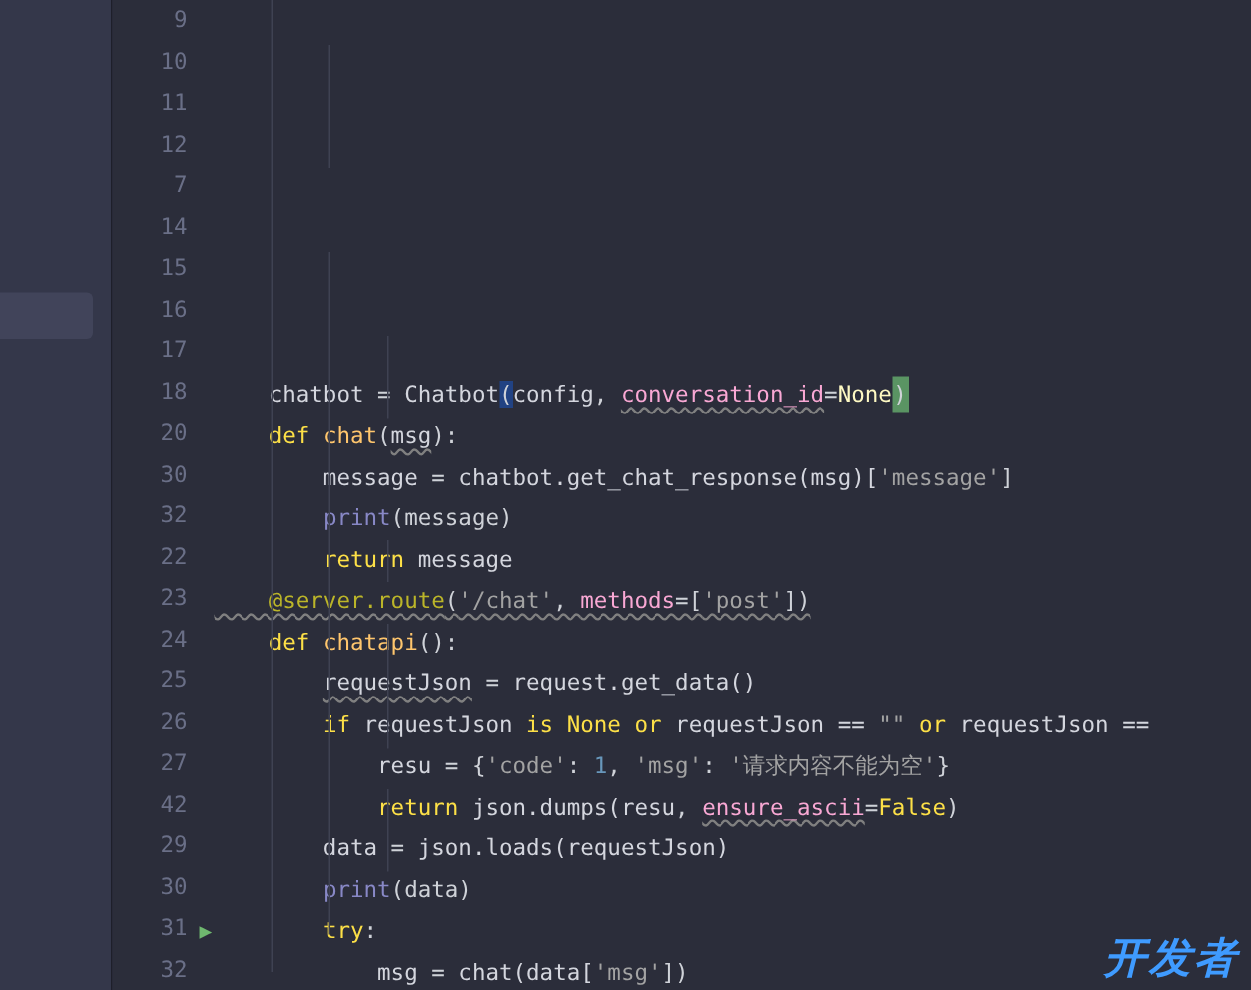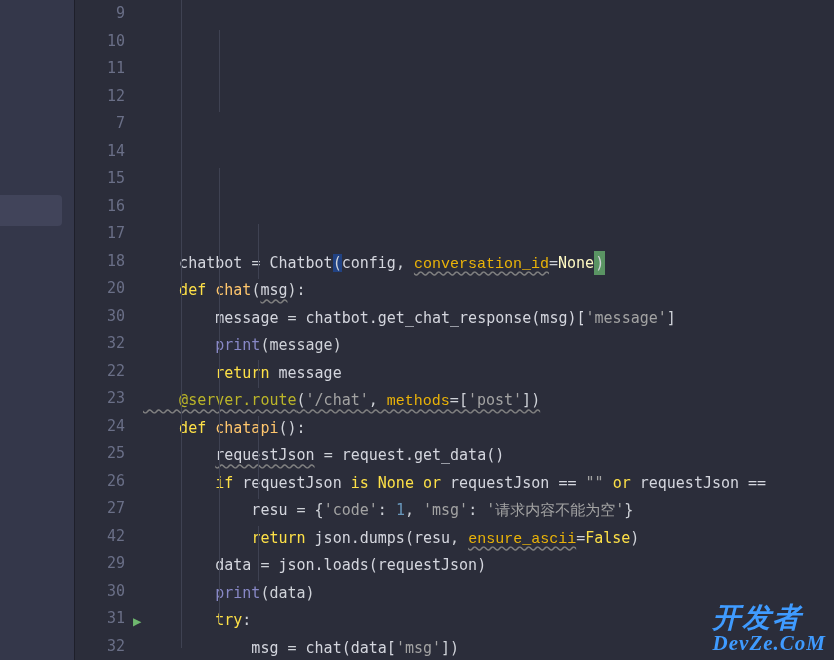--- a/index.html
+++ b/index.html
@@ -66,21 +66,21 @@
     }
     .code-line { height: 27.5px; }
     
     .kw { color: #fde047; }
     .fn { color: #ffc66d; }
     .var { color: #d4d6de; }
     .str { color: #a3a3a3; }
     .num { color: #6897bb; }
     .pun { color: #cfd2d8; }
     .dec { color: #bbb529; }
-    .param { color: #eab308; text-decoration: underline wavy #808080; text-underline-offset: 3px; font-family: Liberation Mono, monospace; }
+    .param { color: #f9a8d4; text-decoration: underline wavy #808080; text-underline-offset: 3px; }
     .underl { text-decoration: underline wavy #808080; text-underline-offset: 3px; }
     .builtin { color: #8888c6; }
     .self-kw { color: #fef9c3; }
     .hlbg { background: #214283; }
     .cursor-box { display:inline-block; background:#5a9463; padding: 0 1px; line-height:1.6;}
     .watermark {
       position: absolute;
       right: 8px;
       bottom: 6px;
       color: #3f9bff;
@@ -137,14 +137,13 @@
       <div class="indent-guide" style="left:115px;top:224px;height:55px;"></div>
       <div class="indent-guide" style="left:115px;top:360px;height:28px;"></div>
       <div class="indent-guide" style="left:115px;top:416px;height:83px;"></div>
       <div class="indent-guide" style="left:115px;top:526px;height:55px;"></div>
     <div class="code-line"><span class="var">    chatbot </span><span class="pun">= </span><span class="var">Chatbot</span><span class="pun hlbg">(</span><span class="var">config</span><span class="pun">, </span><span class="param">conversation_id</span><span class="pun">=</span><span class="self-kw">None</span><span class="pun cursor-box">)</span></div><div class="code-line"><span class="kw">    def </span><span class="fn">chat</span><span class="pun">(</span><span class="var underl">msg</span><span class="pun">):</span></div><div class="code-line"><span class="var">        message </span><span class="pun">= </span><span class="var">chatbot.get_chat_response(msg)[</span><span class="str">'message'</span><span class="pun">]</span></div><div class="code-line"><span class="var">        </span><span class="builtin">print</span><span class="pun">(message)</span></div><div class="code-line"><span class="var">        </span><span class="kw">return </span><span class="var">message</span></div><div class="code-line"><span class="dec underl">    @server.route</span><span class="pun underl">(</span><span class="str underl">'/chat'</span><span class="pun underl">, </span><span class="param">methods</span><span class="pun underl">=[</span><span class="str underl">'post'</span><span class="pun underl">])</span></div><div class="code-line"><span class="kw">    def </span><span class="fn">chatapi</span><span class="pun">():</span></div><div class="code-line"><span class="var">        </span><span class="var underl">requestJson</span><span class="var"> </span><span class="pun">= </span><span class="var">request.get_data()</span></div><div class="code-line"><span class="var">        </span><span class="kw">if </span><span class="var">requestJson </span><span class="kw">is None or </span><span class="var">requestJson == </span><span class="str">""</span><span class="var"> </span><span class="kw">or </span><span class="var">requestJson ==</span></div><div class="code-line"><span class="var">            resu </span><span class="pun">= {</span><span class="str">'code'</span><span class="pun">: </span><span class="num">1</span><span class="pun">, </span><span class="str">'msg'</span><span class="pun">: </span><span class="str">'请求内容不能为空'</span><span class="pun">}</span></div><div class="code-line"><span class="var">            </span><span class="kw">return </span><span class="var">json.dumps(resu</span><span class="pun">, </span><span class="param">ensure_ascii</span><span class="pun">=</span><span class="kw">False</span><span class="pun">)</span></div><div class="code-line"><span class="var">        data </span><span class="pun">= </span><span class="var">json.loads(requestJson)</span></div><div class="code-line"><span class="var">        </span><span class="builtin">print</span><span class="pun">(data)</span></div><div class="code-line"><span class="var">        </span><span class="kw">try</span><span class="pun">:</span></div><div class="code-line"><span class="var">            msg </span><span class="pun">= </span><span class="var">chat(data[</span><span class="str">'msg'</span><span class="pun">])</span></div></div>
   </div>
 </div>
 
 <div class="watermark">
   <div class="cn">开发者</div>
-  <div class="en">DevZe.CoM</div>
 </div>
 
 </body></html>

